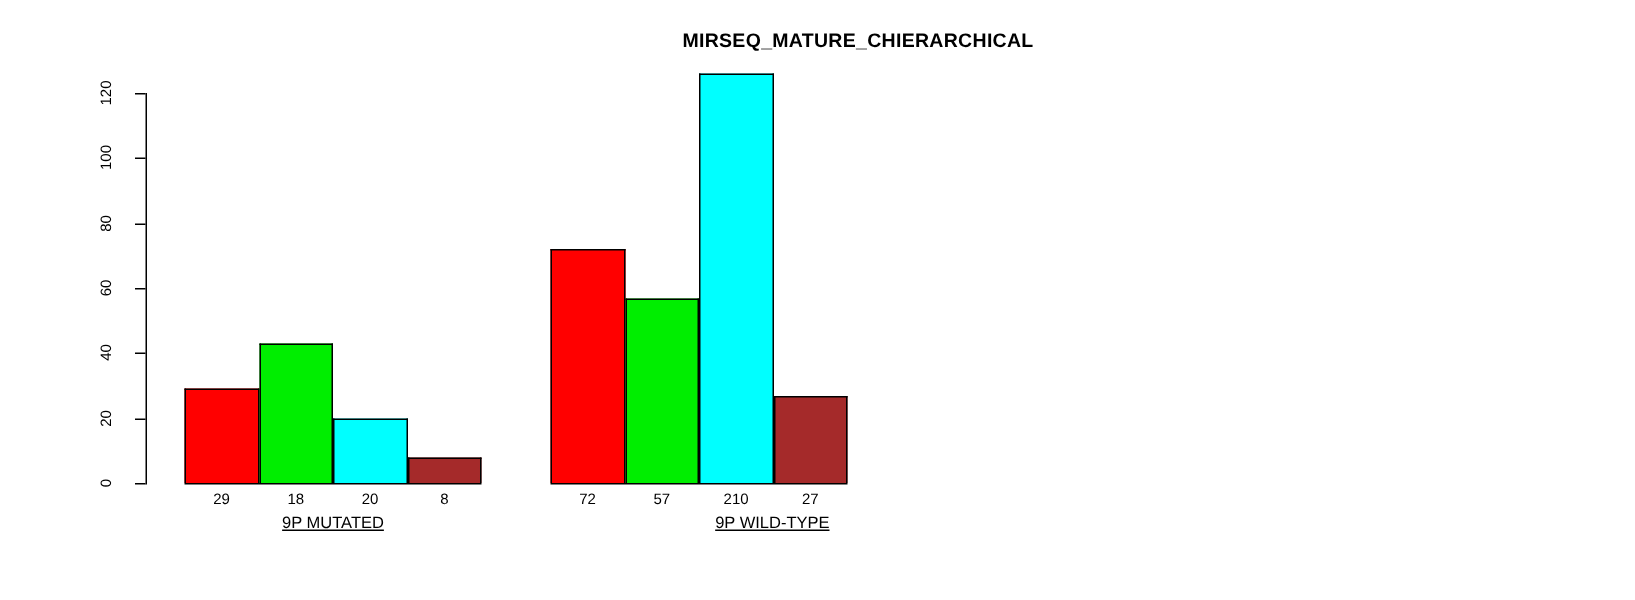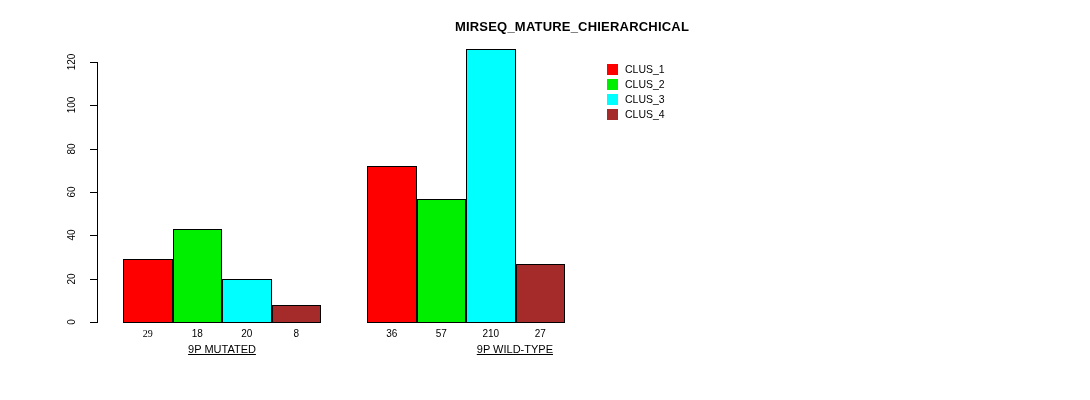--- a/index.html
+++ b/index.html
@@ -215,48 +215,30 @@
       <div class="bar" title="CLUS_2 / 9P MUTATED = 43" style="left: 145.5px; width: 49.5px; top: 228.833px; height: 93.1667px; background: rgb(0, 238, 0);"></div>
       <div class="bar" title="CLUS_3 / 9P MUTATED = 20" style="left: 195px; width: 49.5px; top: 278.667px; height: 43.3333px; background: rgb(0, 255, 255);"></div>
       <div class="bar" title="CLUS_4 / 9P MUTATED = 8" style="left: 244.5px; width: 49.5px; top: 304.667px; height: 17.3333px; background: rgb(165, 42, 42);"></div>
       <div class="bar" title="CLUS_1 / 9P WILD-TYPE = 72" style="left: 340px; width: 49.5px; top: 166px; height: 156px; background: rgb(255, 0, 0);"></div>
       <div class="bar" title="CLUS_2 / 9P WILD-TYPE = 57" style="left: 389.5px; width: 49.5px; top: 198.5px; height: 123.5px; background: rgb(0, 238, 0);"></div>
       <div class="bar" title="CLUS_3 / 9P WILD-TYPE = 126" style="left: 439px; width: 49.5px; top: 49px; height: 273px; background: rgb(0, 255, 255);"></div>
       <div class="bar" title="CLUS_4 / 9P WILD-TYPE = 27" style="left: 488.5px; width: 49.5px; top: 263.5px; height: 58.5px; background: rgb(165, 42, 42);"></div>
     </div>
 
   <div id="bar-values-layer">
-      <div class="bar-value" style="left: 96px; width: 49.5px; font-family: Liberation Serif, serif;">29</div>
+      <div class="bar-value" style="left: 96px; width: 49.5px;">29</div>
       <div class="bar-value" style="left: 145.5px; width: 49.5px;">18</div>
       <div class="bar-value" style="left: 195px; width: 49.5px;">20</div>
       <div class="bar-value" style="left: 244.5px; width: 49.5px;">8</div>
-      <div class="bar-value" style="left: 340px; width: 49.5px;">36</div>
+      <div class="bar-value" style="left: 340px; width: 49.5px;">72</div>
       <div class="bar-value" style="left: 389.5px; width: 49.5px;">57</div>
       <div class="bar-value" style="left: 439px; width: 49.5px;">210</div>
       <div class="bar-value" style="left: 488.5px; width: 49.5px;">27</div>
     </div>
 
   <div id="group-labels-layer">
       <div class="group-label" style="left: 96px; width: 198px;">9P MUTATED</div>
       <div class="group-label" style="left: 328px; width: 198px; text-align: right;">9P WILD-TYPE</div>
     </div>
 
-  <div id="legend">
-      <div class="legend-row">
-        <div class="legend-swatch" style="background: rgb(255, 0, 0);"></div>
-        <div class="legend-text">CLUS_1</div>
-      </div>
-      <div class="legend-row">
-        <div class="legend-swatch" style="background: rgb(0, 238, 0);"></div>
-        <div class="legend-text">CLUS_2</div>
-      </div>
-      <div class="legend-row">
-        <div class="legend-swatch" style="background: rgb(0, 255, 255);"></div>
-        <div class="legend-text">CLUS_3</div>
-      </div>
-      <div class="legend-row">
-        <div class="legend-swatch" style="background: rgb(165, 42, 42);"></div>
-        <div class="legend-text">CLUS_4</div>
-      </div>
-    </div>
 
 
 </div>
 
 </body></html>

